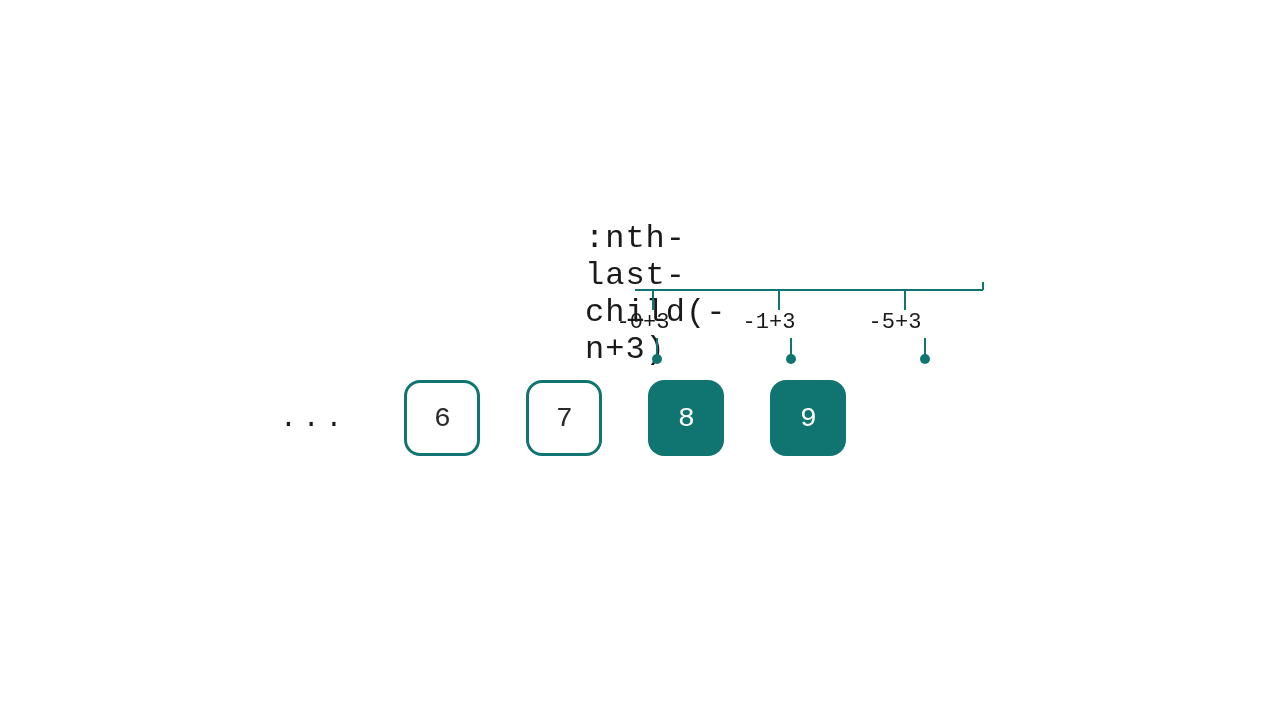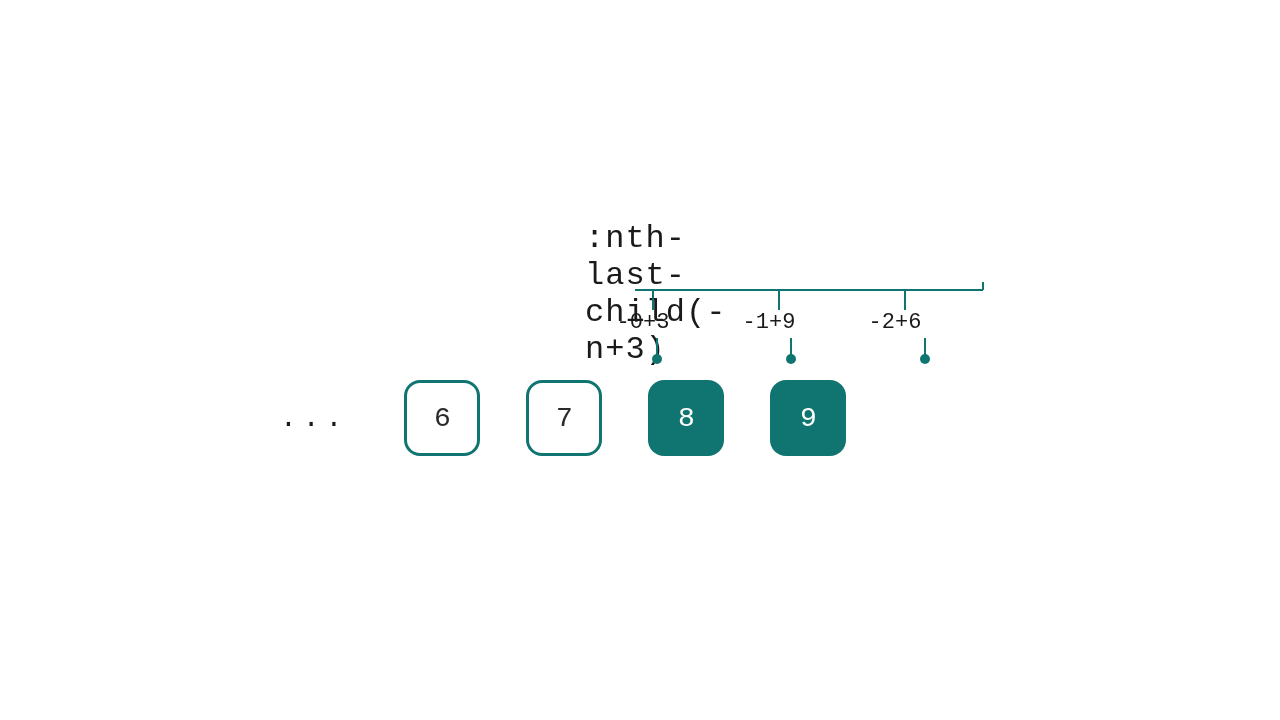--- a/index.html
+++ b/index.html
@@ -114,22 +114,22 @@
       <line x1="0" y1="8" x2="348" y2="8" stroke="#107571" stroke-width="2"></line>
       <line x1="348" y1="0" x2="348" y2="8" stroke="#107571" stroke-width="2"></line>
       <line x1="18" y1="8" x2="18" y2="28" stroke="#107571" stroke-width="2"></line>
       <line x1="144" y1="8" x2="144" y2="28" stroke="#107571" stroke-width="2"></line>
       <line x1="270" y1="8" x2="270" y2="28" stroke="#107571" stroke-width="2"></line>
     </svg>
   </div>
 
   <div class="formula-row">
     <div class="formula">-0+3</div>
-    <div class="formula">-1+9</div>
-    <div class="formula">-2+6</div>
+    <div class="formula">-1+3</div>
+    <div class="formula">-5+3</div>
   </div>
 
   <div class="connector-row">
     <div class="connector">
       <div class="connector-line"></div>
       <div class="connector-dot"></div>
     </div>
     <div class="connector">
       <div class="connector-line"></div>
       <div class="connector-dot"></div>

